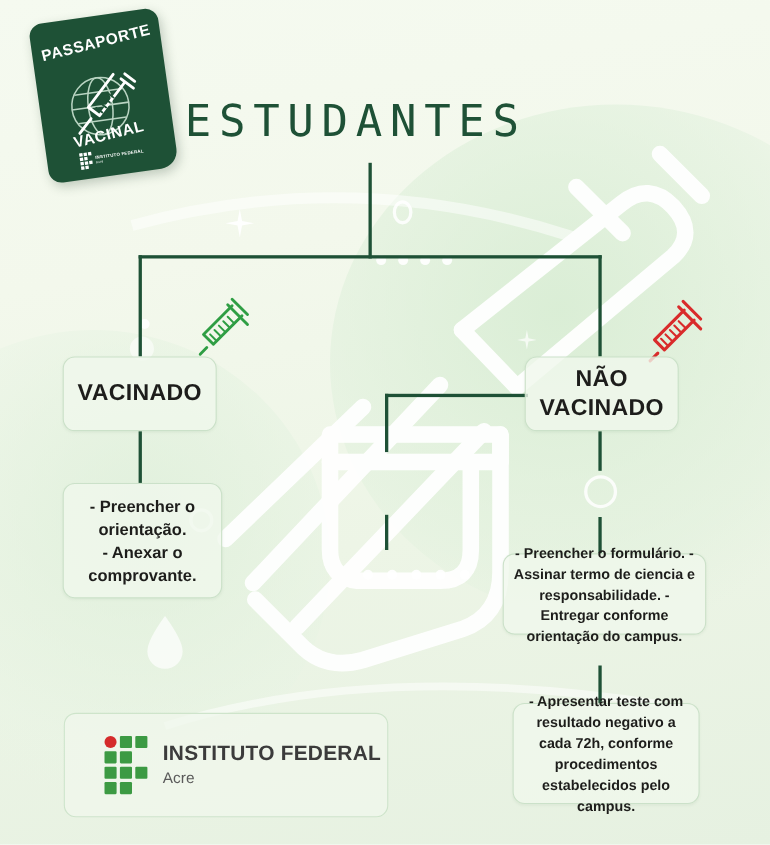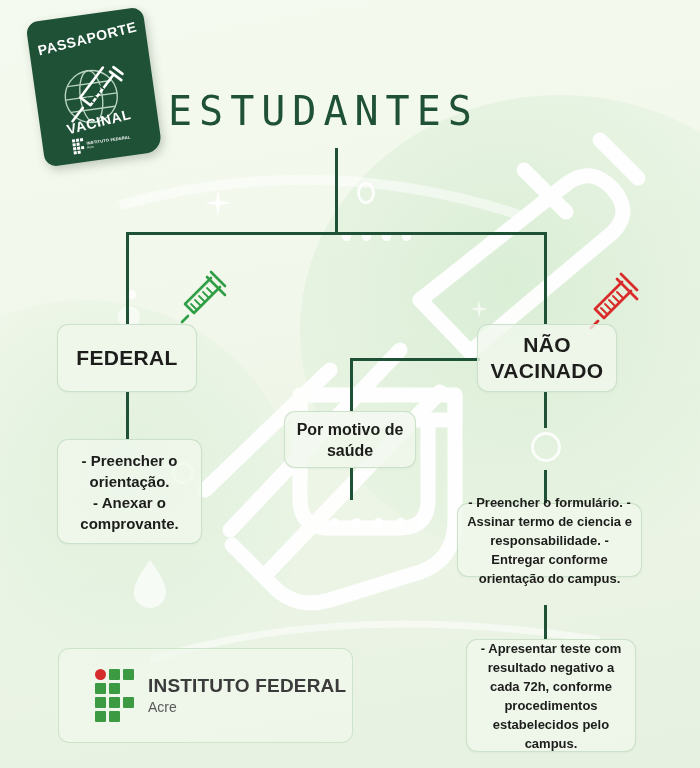--- a/index.html
+++ b/index.html
@@ -340,36 +340,35 @@
     </g>
     <g stroke="#d92b2b" stroke-width="1.9" stroke-linecap="round">
       <path d="M29 22 l6 6"></path>
       <path d="M25 26 l6 6"></path>
       <path d="M21 30 l6 6"></path>
       <path d="M17 34 l6 6"></path>
       <path d="M13 38 l6 6"></path>
     </g>
   </svg>
 
-  <div class="node head" style="left:57px; top:324px; width:140px; height:68px;">FEDERAL</div>
+  <div class="node head" style="left:57px; top:324px; width:140px; height:68px;">VACINADO</div>
 
   <div class="node list" style="left:57px; top:439px; width:145px; height:105px; white-space:pre-line;">- Preencher o orientação.
 - Anexar o comprovante.</div>
 
   <div class="node head" style="left:477px; top:324px; width:140px; height:68px; white-space:pre-line;">NÃO VACINADO</div>
 
-  <div class="node sub" style="left:284px; top:411px; width:132px; height:57px;">Por motivo de saúde</div>
 
 
 
   <div class="node list-sm" style="left:457px; top:503px; width:185px; height:74px;">- Preencher o formulário.
 - Assinar termo de ciencia e responsabilidade.
 - Entregar conforme orientação do campus.</div>
 
-  <div class="node list-sm" style="left:466px; top:639px; width:170px; height:113px;">- Apresentar teste com resultado negativo a cada 72h, conforme procedimentos estabelecidos pelo campus.</div>
+  <div class="node list-sm" style="left:466px; top:639px; width:170px; height:92px;">- Apresentar teste com resultado negativo a cada 72h, conforme procedimentos estabelecidos pelo campus.</div>
 
   <div id="logo-card">
     <div id="if-mark">
       <i class="dot"></i>
         <i></i>
         <i></i>
       <i></i>
         <i></i>
         <i class="blank"></i>
       <i></i>

